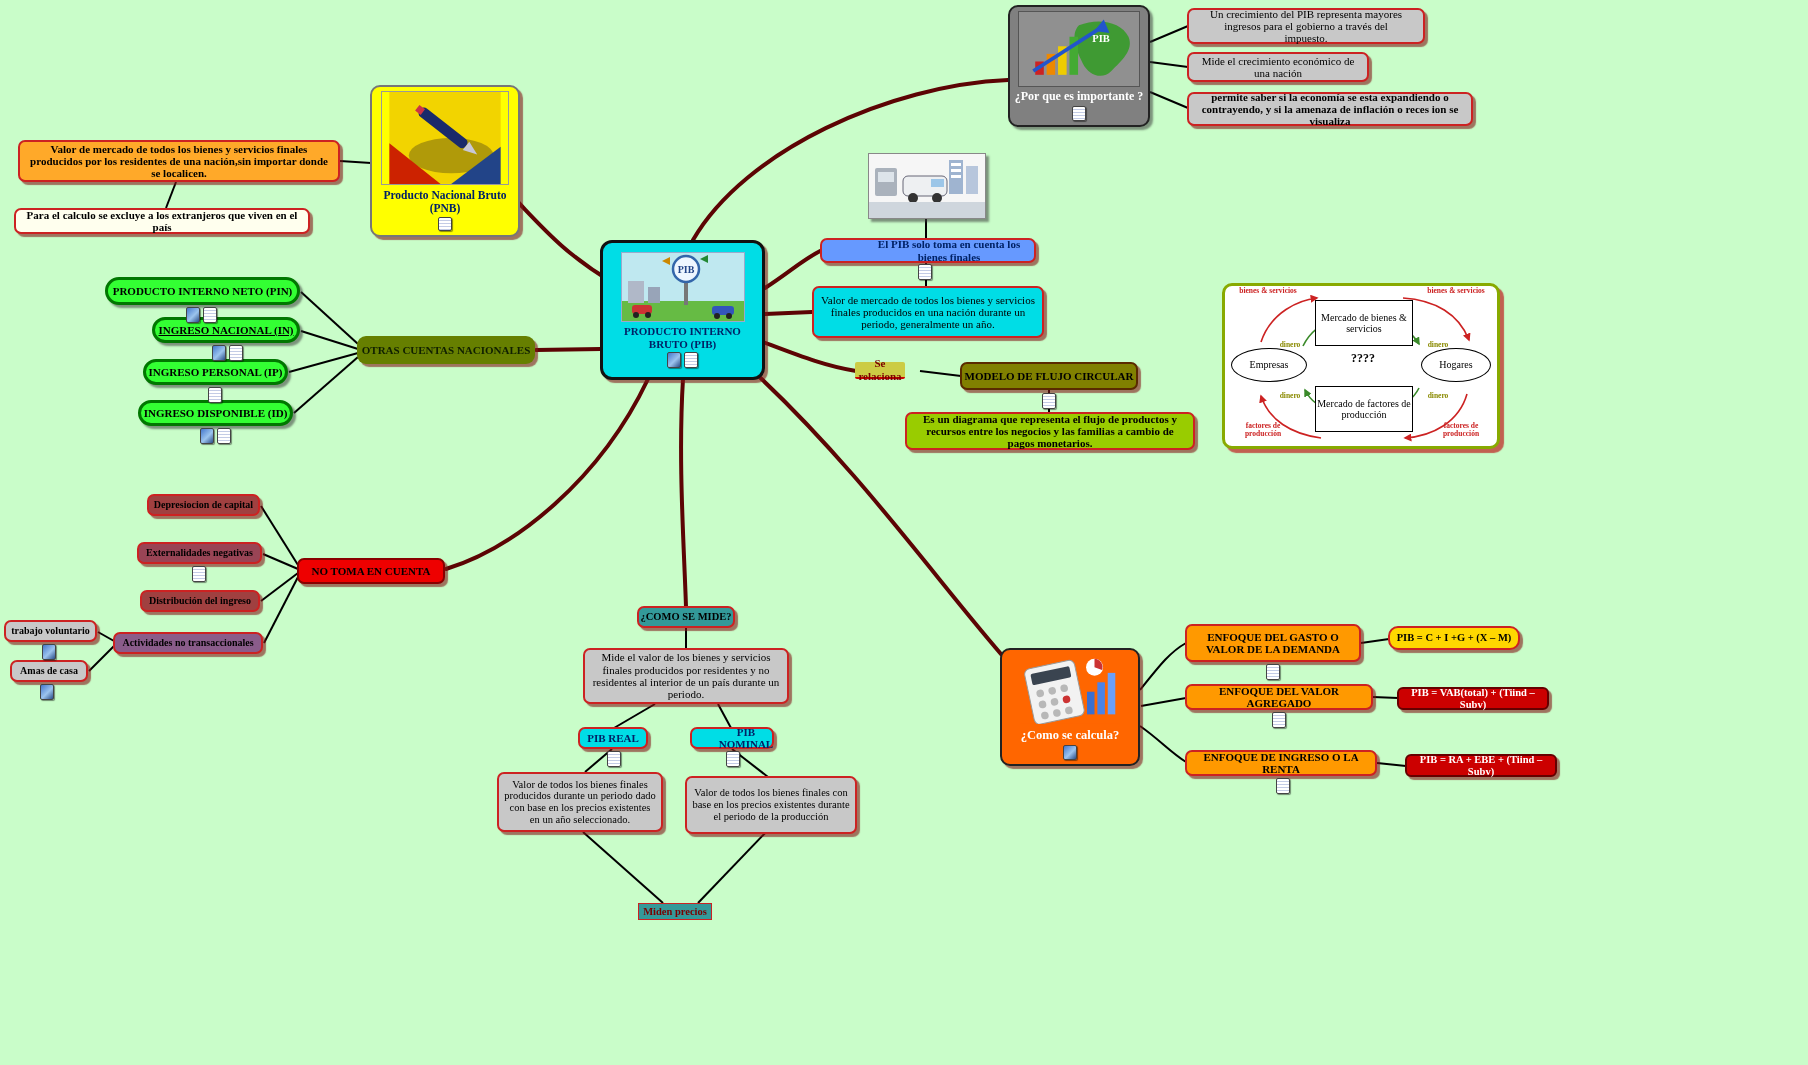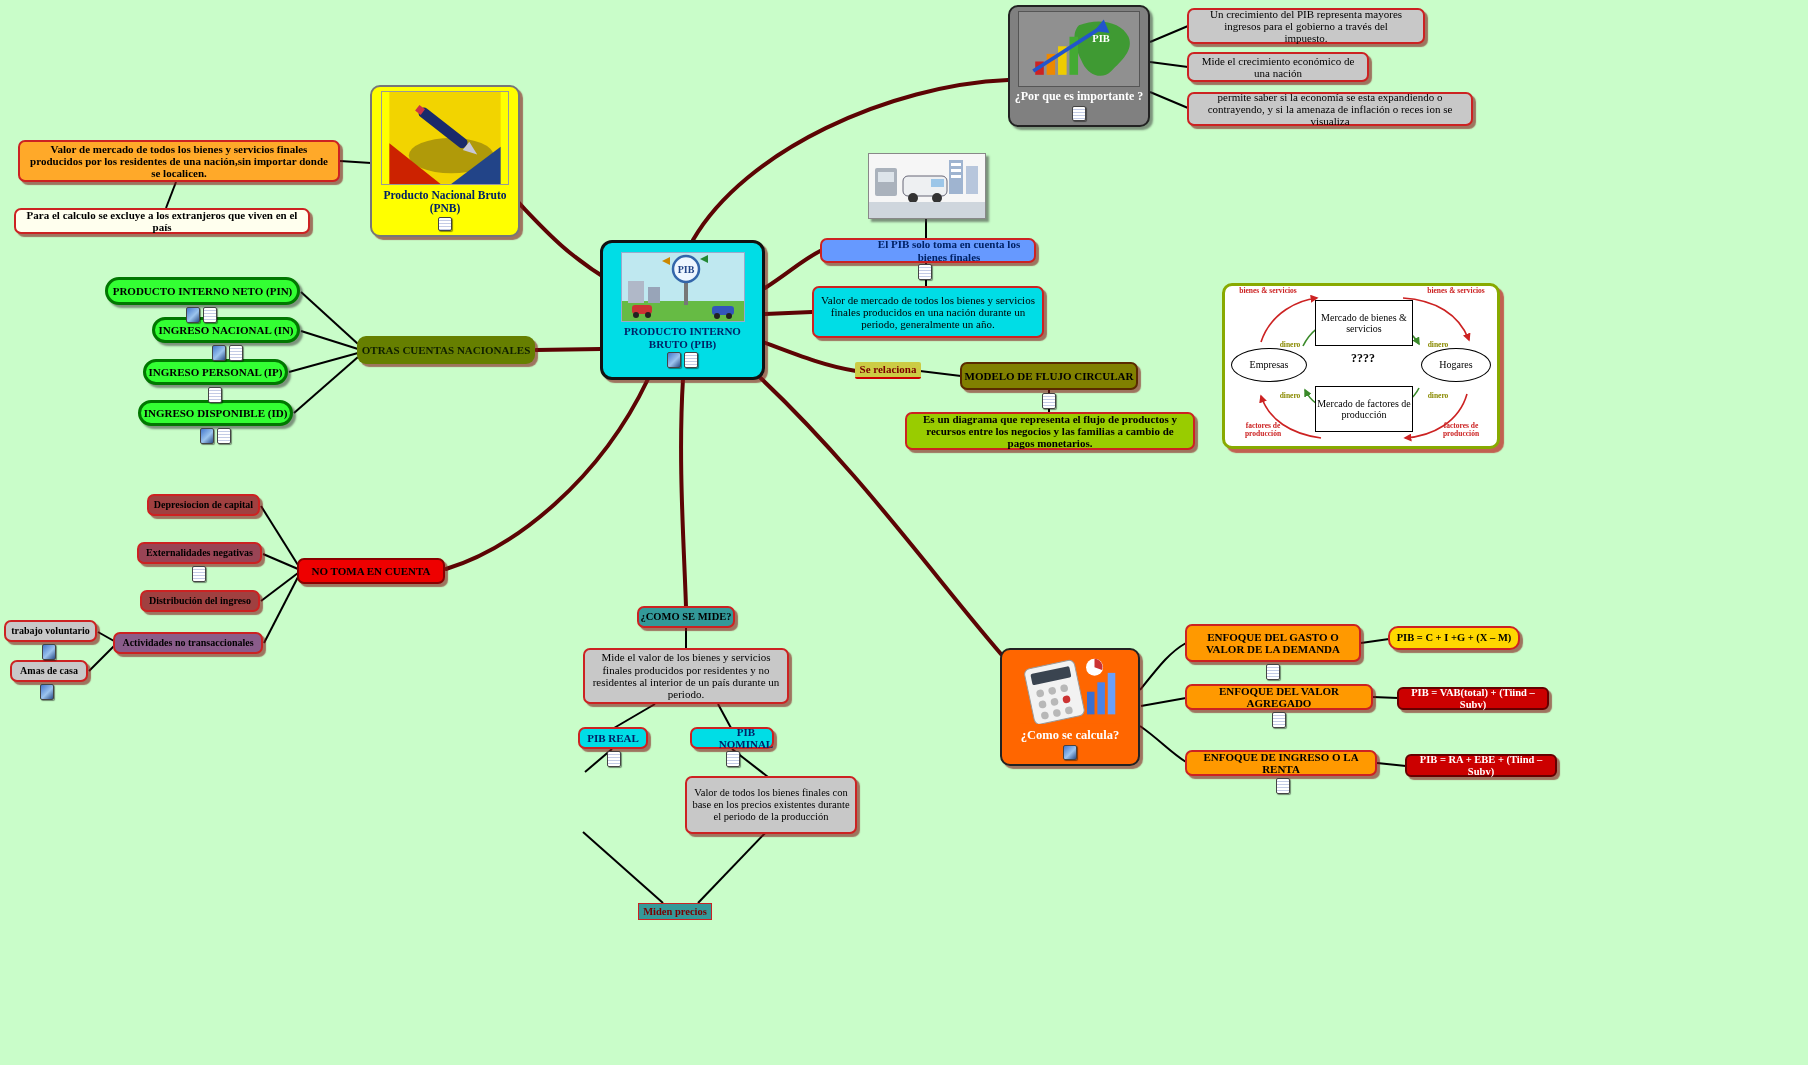--- a/index.html
+++ b/index.html
@@ -145,21 +145,21 @@
     <div class="b" style="font-size:12px;color:#ffffff;margin-top:3px;">¿Por que es importante ?</div>
     <span class="mini note" style="margin-top:2px;"></span>
   </div>
 
   <div class="node sh rb gray" style="left:1187px;top:8px;width:238px;height:36px;font-size:11px;padding:2px 19px;">
     <span>Un crecimiento del PIB representa mayores ingresos para el gobierno a través del impuesto.</span>
   </div>
   <div class="node sh rb gray" style="left:1187px;top:52px;width:182px;height:30px;font-size:11px;padding:2px 6px;">
     <span>Mide el crecimiento económico de una nación</span>
   </div>
-  <div class="node sh rb gray" style="left:1187px;top:92px;width:286px;height:34px;font-size:11px;padding:2px 6px;">
+  <div class="node sh rb gray" style="left:1187px;top:92px;width:286px;height:34px;font-size:11px;padding:2px 6px;font-weight:bold;">
     <span>permite saber si la economía se esta  expandiendo o contrayendo, y si la amenaza de inflación o reces ion se visualiza</span>
   </div>
 
   <div class="node shg" style="left:868px;top:153px;width:118px;height:66px;background:#f6f6f6;border:1px solid #888;padding:0;">
     <svg width="116" height="64" viewBox="0 0 116 64">
       <rect width="116" height="64" fill="#f6f6f6"></rect>
       <rect x="80" y="6" width="14" height="34" fill="#9fb4d0"></rect>
         <rect x="97" y="12" width="12" height="28" fill="#b7c6dc"></rect>
       <rect x="82" y="9" width="10" height="3" fill="#fff"></rect>
         <rect x="82" y="15" width="10" height="3" fill="#fff"></rect>
@@ -178,21 +178,21 @@
     <span>El PIB solo toma en cuenta los bienes finales</span>
   </div>
   <div class="icon-row" style="left:918px;top:264px;">
       <span class="mini note"></span>
     </div>
 
   <div class="node sh rb cyan" style="left:812px;top:286px;width:232px;height:52px;font-size:11px;padding:2px 6px;">
     <span>Valor de mercado de todos los bienes y servicios finales producidos en una nación durante un periodo, generalmente un año.</span>
   </div>
 
-  <div class="node b darkred" style="left:855px;top:362px;width:66px;height:17px;background:#cccc44;border-bottom:2px solid #cc0000;font-size:11px;border-radius:2px;">
+  <div class="node b darkred" style="left:855px;top:362px;width:50px;height:17px;background:#cccc44;border-bottom:2px solid #cc0000;font-size:11px;border-radius:2px;">
     <span>Se relaciona</span>
   </div>
 
   <div class="node sh b" style="left:960px;top:362px;width:178px;height:28px;background:#808000;border:2px solid #5a2a00;border-radius:7px;font-size:11px;">
     <span>MODELO DE FLUJO CIRCULAR</span>
   </div>
   <div class="icon-row" style="left:1042px;top:393px;">
       <span class="mini note"></span>
     </div>
 
@@ -251,21 +251,21 @@
   </div>
 
   <div class="node shg b" style="left:105px;top:277px;width:195px;height:28px;background:#33ff33;border:3px solid #007700;border-radius:14px;font-size:11px;">
     <span>PRODUCTO  INTERNO NETO (PIN)</span>
   </div>
   <div class="icon-row" style="left:186px;top:307px;">
       <span class="mini img"></span>
       <span class="mini note"></span>
     </div>
 
-  <div class="node shg b" style="left:152px;top:317px;width:148px;height:26px;background:#33ff33;border:3px solid #007700;border-radius:13px;font-size:11px;">
+  <div class="node shg b" style="left:152px;top:317px;width:148px;height:26px;background:#33ff33;border:3px solid #007700;border-radius:13px;font-size:11px;text-decoration:underline;">
     <span>INGRESO NACIONAL (IN)</span>
   </div>
   <div class="icon-row" style="left:212px;top:345px;">
       <span class="mini img"></span>
       <span class="mini note"></span>
     </div>
 
   <div class="node shg b" style="left:143px;top:359px;width:145px;height:26px;background:#33ff33;border:3px solid #007700;border-radius:13px;font-size:11px;">
     <span>INGRESO PERSONAL (IP)</span>
   </div>
@@ -329,20 +329,23 @@
       <span class="mini note"></span>
     </div>
 
   <div class="node sh rb b navy cyan" style="left:690px;top:727px;width:84px;height:22px;font-size:11px;padding-left:28px;">
     <span>PIB NOMINAL</span>
   </div>
   <div class="icon-row" style="left:726px;top:751px;">
       <span class="mini note"></span>
     </div>
 
+  <div class="node sh rb gray" style="left:497px;top:772px;width:166px;height:60px;font-size:10.5px;padding:2px 5px;">
+    <span>Valor de todos los bienes finales producidos durante un periodo dado con base en los precios existentes en un año seleccionado.</span>
+  </div>
   <div class="node sh rb gray" style="left:685px;top:776px;width:172px;height:58px;font-size:10.5px;padding:13px 5px;">
     <span>Valor de todos los bienes finales con base en los precios existentes durante el periodo de la producción</span>
   </div>
 
   <div class="node b darkred" style="left:638px;top:903px;width:74px;height:17px;background:#339999;border:1px solid #cc2222;font-size:10.5px;">
     <span>Miden precios</span>
   </div>
 
   <div class="node sh" style="left:1000px;top:648px;width:140px;height:118px;background:#ff6600;border:2px solid #222;border-radius:10px;padding:4px;">
     <svg width="104" height="74" viewBox="0 0 104 74">

